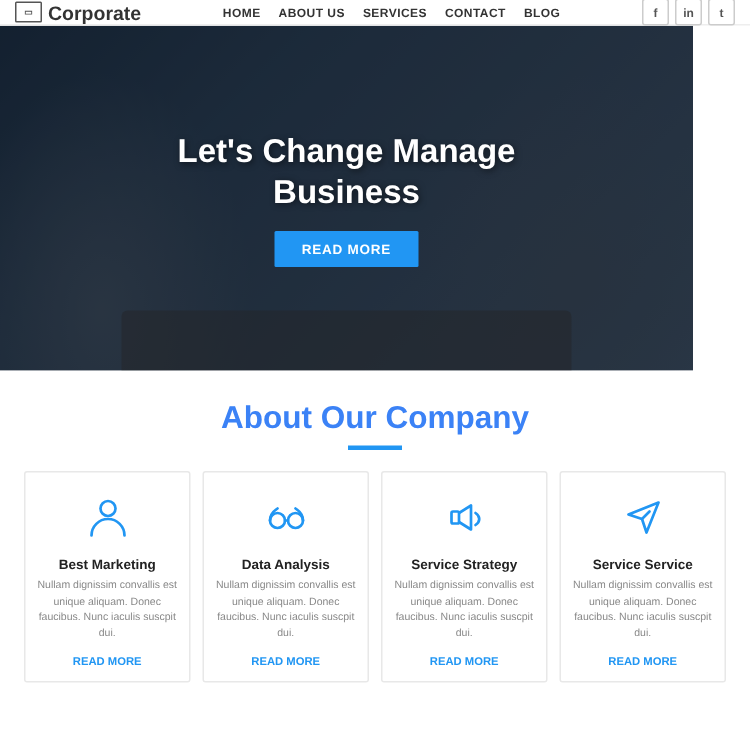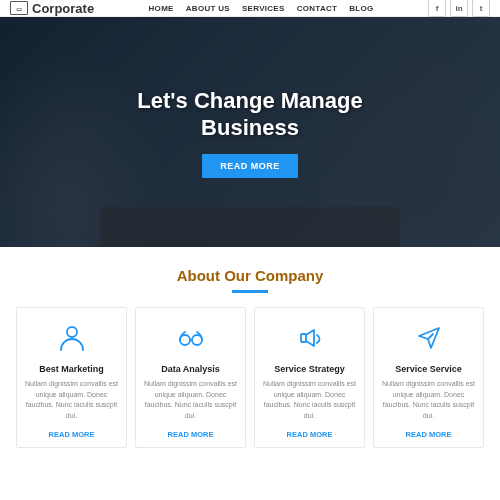--- a/index.html
+++ b/index.html
@@ -53,21 +53,21 @@
       display: flex; align-items: center; justify-content: center;
       font-size: 8px;
       color: #555;
       cursor: pointer;
       font-weight: bold;
     }
 
     
     .hero {
       position: relative;
-      width: 500px;
+      width: 462px;
       height: 230px;
       overflow: hidden;
       display: flex;
       align-items: center;
       justify-content: center;
     }
     .hero-bg {
       position: absolute;
       inset: 0;
       background: linear-gradient(135deg, #1a2a3a 0%, #2c3e50 30%, #3a4a5a 60%, #4a5a6a 100%);
@@ -123,23 +123,23 @@
       border-radius: 1px;
     }
 
     
     .about-section {
       background: #fff;
       padding: 20px 10px 10px;
       text-align: center;
     }
     .about-title {
-      font-size: 15px;
-      font-weight: bold;
-      color: #a16207;
+      font-size: 21px;
+      font-weight: bold;
+      color: #3b82f6;
       margin-bottom: 6px;
     }
     .about-underline {
       width: 36px;
       height: 3px;
       background: #2196F3;
       margin: 0 auto 14px;
     }
 
     

